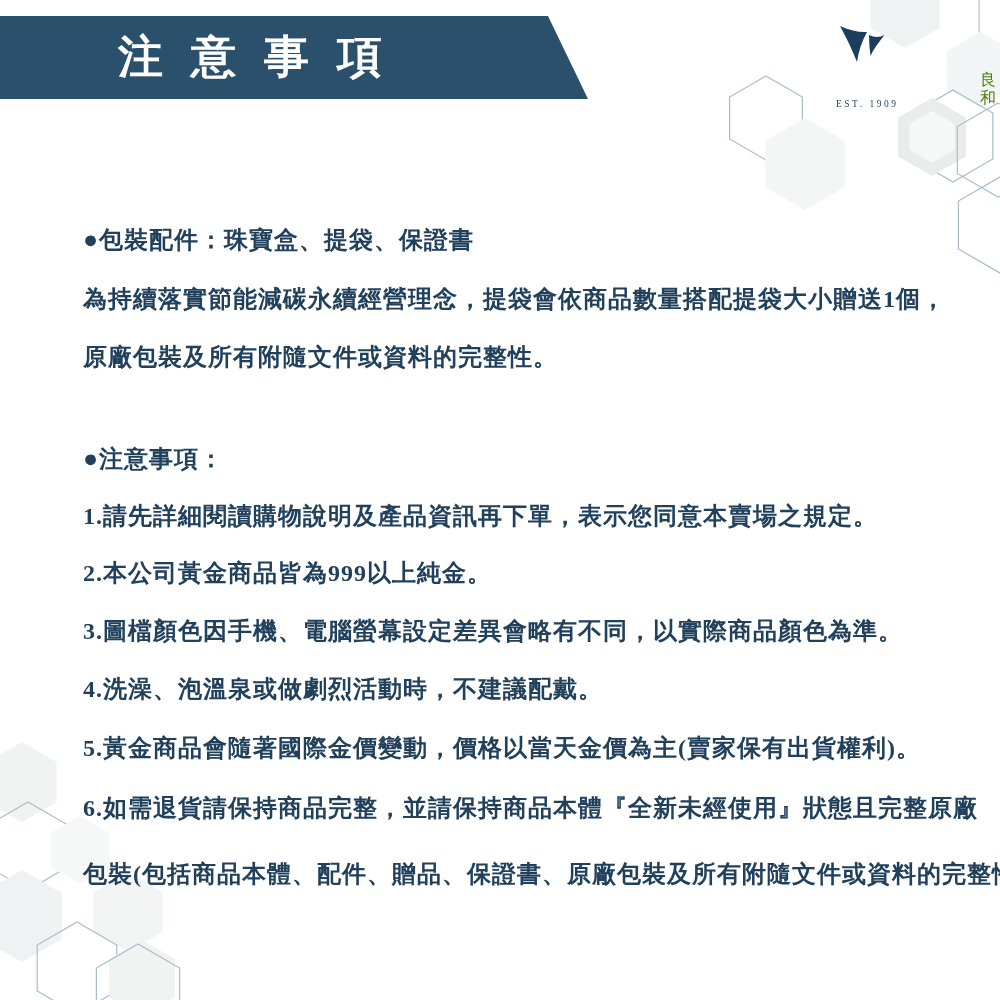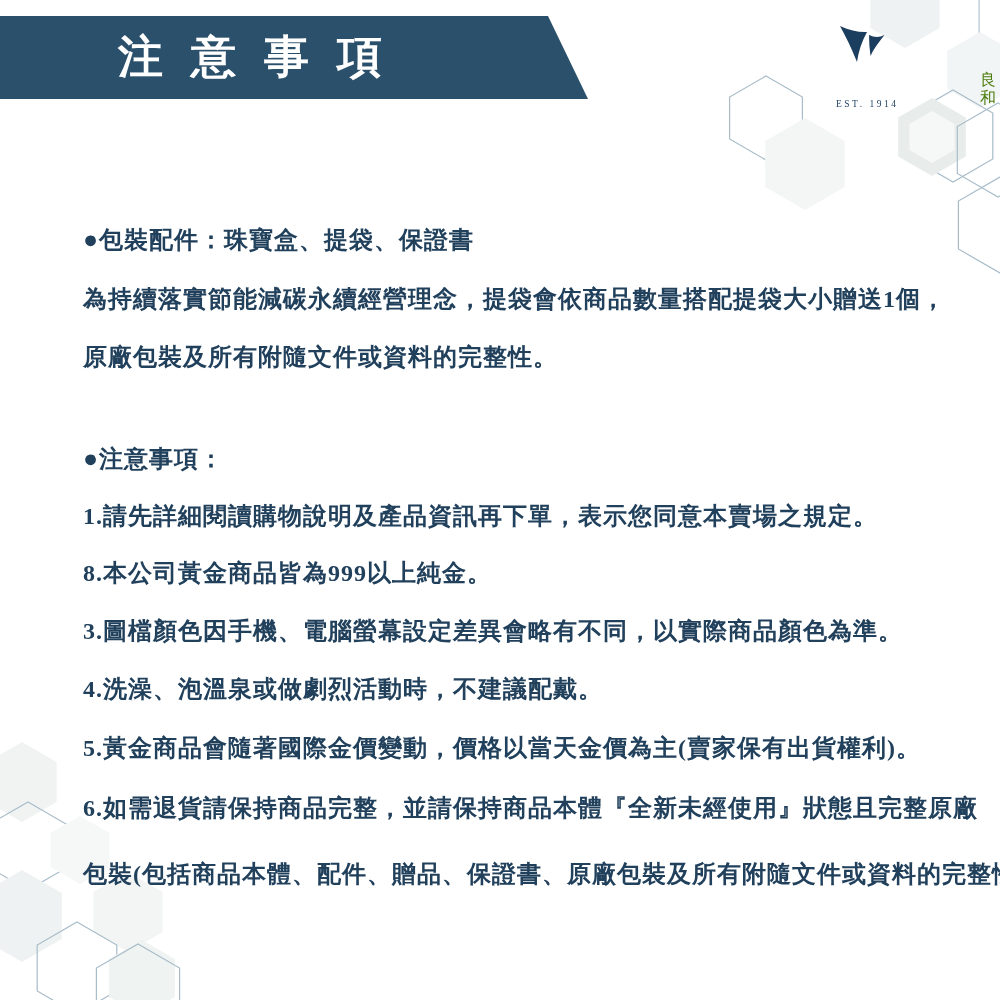--- a/index.html
+++ b/index.html
@@ -87,31 +87,31 @@
 <div class="banner">
   <span class="banner-title">注意事項</span>
 </div>
 
 <div class="logo">
   <svg class="brand-mark" width="46" height="40" viewBox="0 0 46 40" aria-hidden="true">
     <path d="M0,2 C10,6.5 19,8.5 27,8 C22,17 18.5,27 17,38 C11.5,24 5.5,12 0,2 Z" fill="#1c3e5e"></path>
     <path d="M29,11 C34.5,13.5 39.5,13.5 44.5,11 C38.5,18.5 33.5,25 30.5,32 C29.5,25 29,18 29,11 Z" fill="#1c3e5e"></path>
   </svg>
   <div class="cjk-name">良和</div>
-  <div class="est">EST. 1914</div>
+  <div class="est">EST. 1909</div>
 </div>
 
 <div class="line l-h1">
   <span class="bullet">●</span><span>包裝配件：珠寶盒、提袋、保證書</span>
 </div>
 <div class="line l-p1">為持續落實節能減碳永續經營理念，提袋會依商品數量搭配提袋大小贈送1個，</div>
 <div class="line l-p2">原廠包裝及所有附隨文件或資料的完整性。</div>
 
 <div class="line l-h2">
   <span class="bullet">●</span><span>注意事項：</span>
 </div>
 <div class="line l-i1">1.請先詳細閱讀購物說明及產品資訊再下單，表示您同意本賣場之規定。</div>
-<div class="line l-i2">8.本公司黃金商品皆為999以上純金。</div>
+<div class="line l-i2">2.本公司黃金商品皆為999以上純金。</div>
 <div class="line l-i3">3.圖檔顏色因手機、電腦螢幕設定差異會略有不同，以實際商品顏色為準。</div>
 <div class="line l-i4">4.洗澡、泡溫泉或做劇烈活動時，不建議配戴。</div>
 <div class="line l-i5">5.黃金商品會隨著國際金價變動，價格以當天金價為主(賣家保有出貨權利)。</div>
 <div class="line l-i6a">6.如需退貨請保持商品完整，並請保持商品本體『全新未經使用』狀態且完整原廠</div>
 <div class="line l-i6b">包裝(包括商品本體、配件、贈品、保證書、原廠包裝及所有附隨文件或資料的完整性)。</div>
 
 </body></html>

